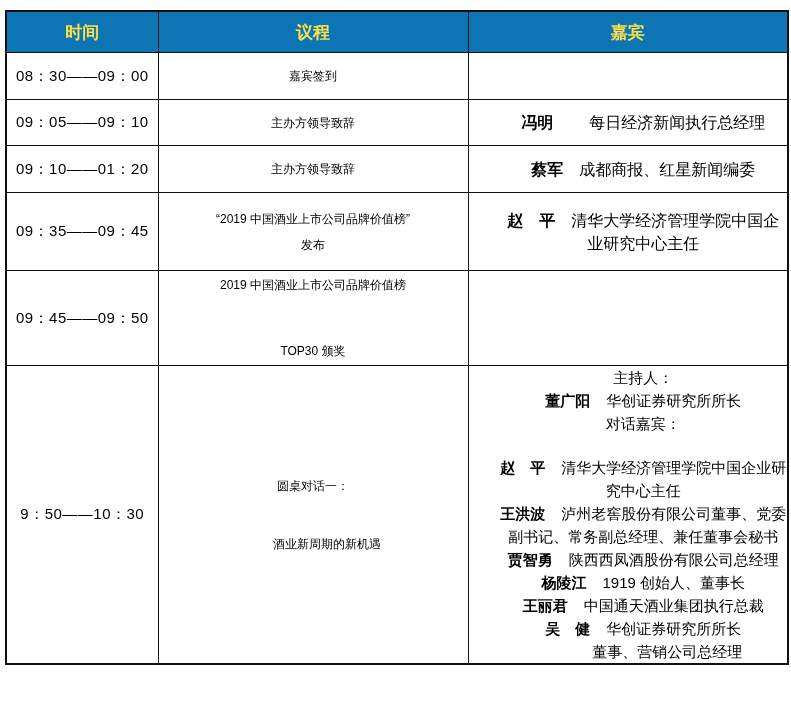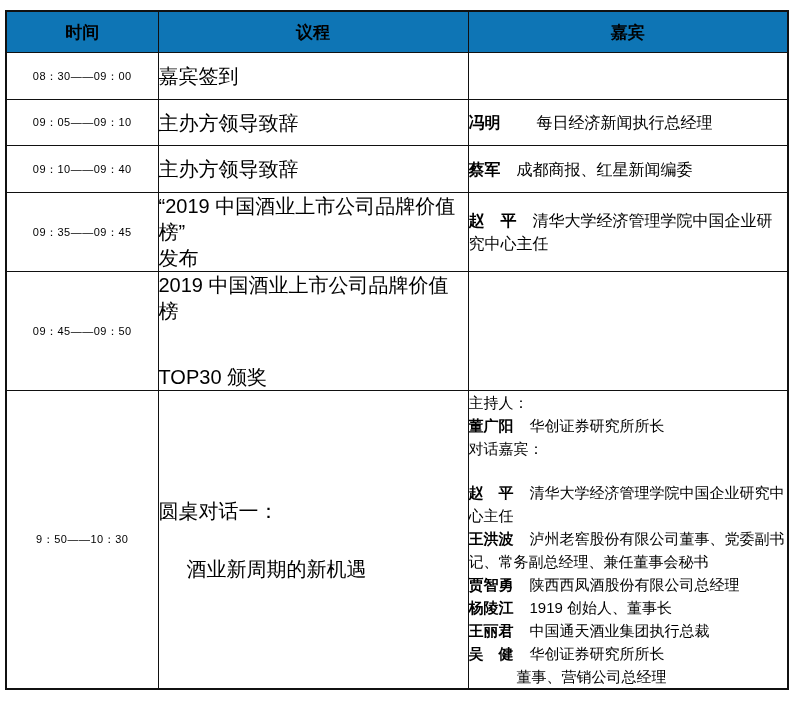--- a/index.html
+++ b/index.html
@@ -31,52 +31,52 @@
   }
   table.agenda {
     border: 2px solid #111111;
   }
   col.c-time   { width: 152px; }
   col.c-agenda { width: 310px; }
   col.c-guest  { width: 320px; }
 
   tr.hdr th {
     background: #0E75B5;
-    color: #000000;
+    color: #fde047;
     font-weight: bold;
     font-size: 17px;
     text-align: center;
     height: 40px;
   }
   .t-cell {
     text-align: center;
     vertical-align: middle;
-    font-size: 11px;
+    font-size: 15px;
     letter-spacing: 0.5px;
     white-space: nowrap;
   }
   .a-cell {
-    text-align: left;
+    text-align: center;
     vertical-align: middle;
-    font-size: 20px;
+    font-size: 12px;
   }
   .a-line { line-height: 26px; }
   .a-gap  { margin-top: 40px; }
   .a-gap-sm { margin-top: 32px; margin-left: 28px; }
   .g-cell {
     vertical-align: middle;
     font-size: 16px;
     padding: 6px 8px 6px 10px;
   }
   .g-cell-top {
     vertical-align: top;
     font-size: 15px;
     padding: 8px 8px 6px 10px;
   }
-  .gline { line-height: 23px; text-align: left; }
+  .gline { line-height: 23px; text-align: center; margin-left: 31px; }
   .gname { font-weight: bold; margin-right: 16px; }
   .gname:empty { margin-right: 0; }
   .gname.wide { margin-right: 36px; }
   .spacer { height: 21px; }
   .indent { padding-left: 48px; }
   .r1 { height: 47px; }
   .r2 { height: 46px; }
   .r3 { height: 47px; }
   .r4 { height: 46px; }
   .r5 { height: 78px; }
@@ -115,21 +115,21 @@
         <div class="a-line">主办方领导致辞</div>
       </td>
       <td class="g-cell">
         <div class="gline">
           <span class="gname wide">冯明</span><span>每日经济新闻执行总经理</span>
         </div>
       </td>
     </tr>
 
     <tr class="r3">
-      <td class="t-cell">09：10——09：40</td>
+      <td class="t-cell">09：10——01：20</td>
       <td class="a-cell">
         <div class="a-line">主办方领导致辞</div>
       </td>
       <td class="g-cell">
         <div class="gline">
           <span class="gname">蔡军</span><span>成都商报、红星新闻编委</span>
         </div>
       </td>
     </tr>
 

